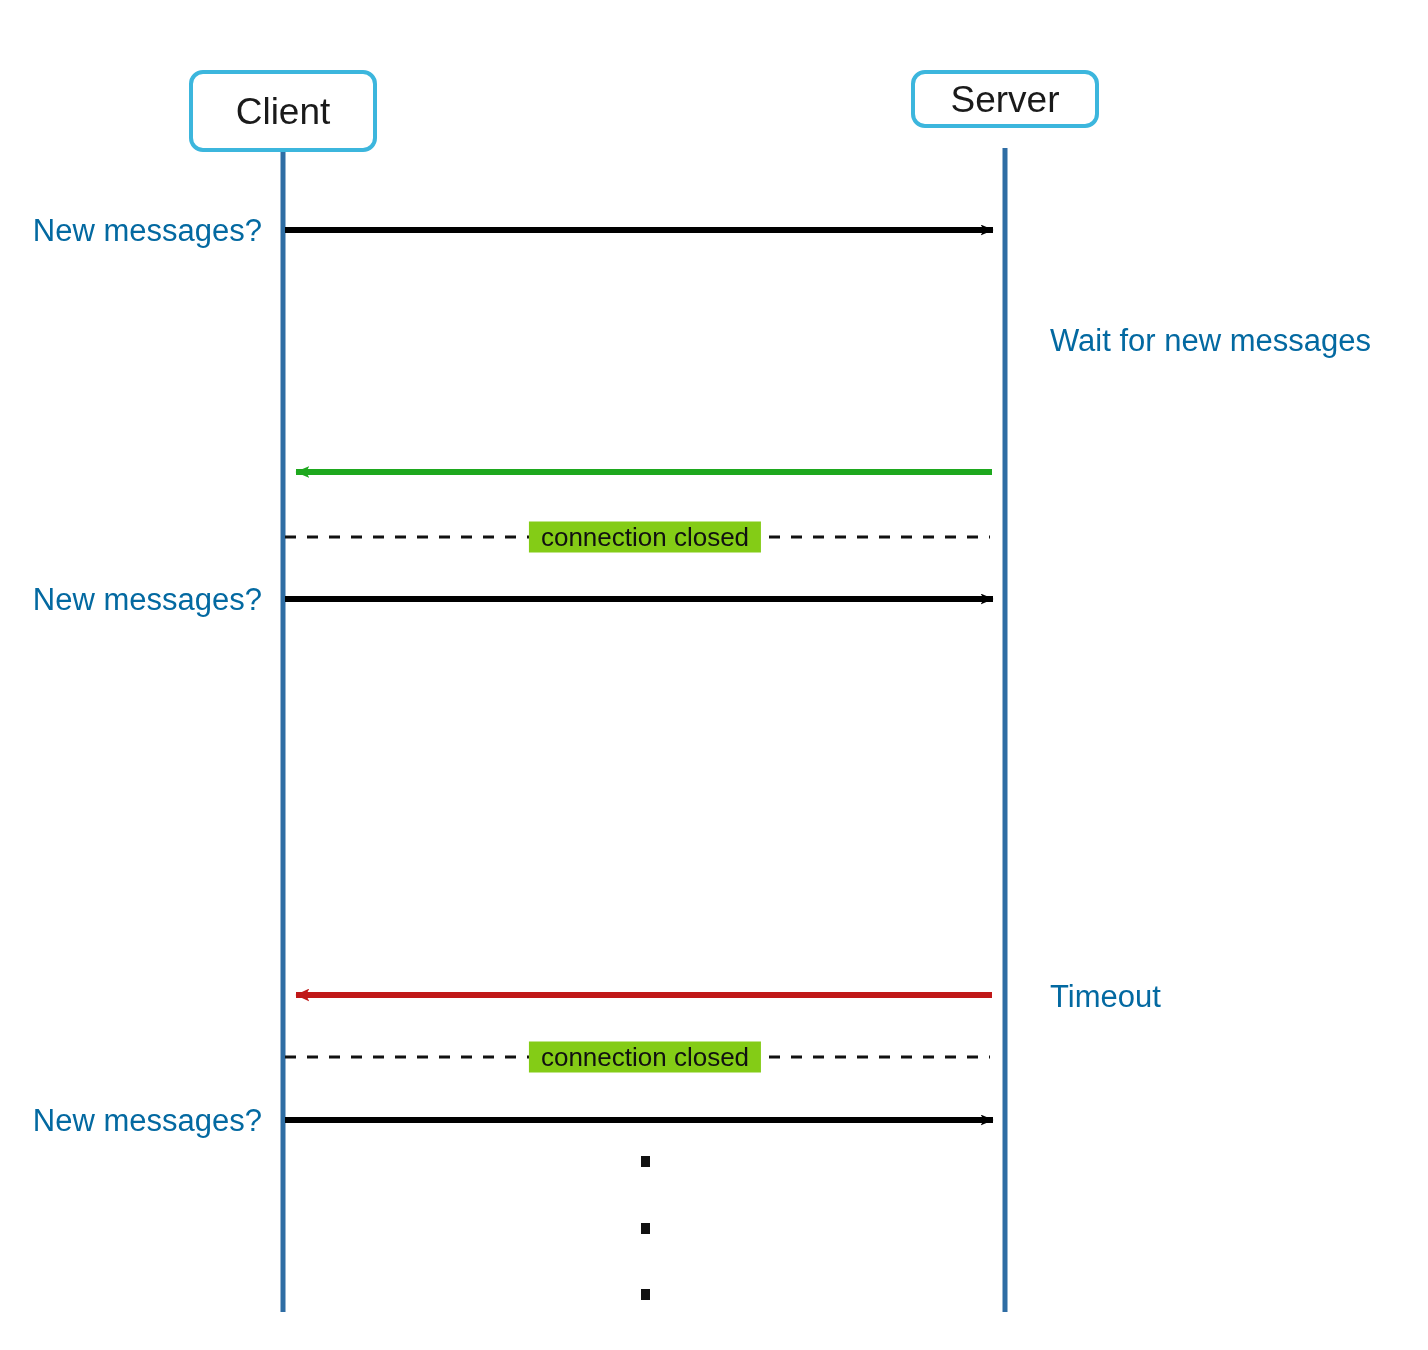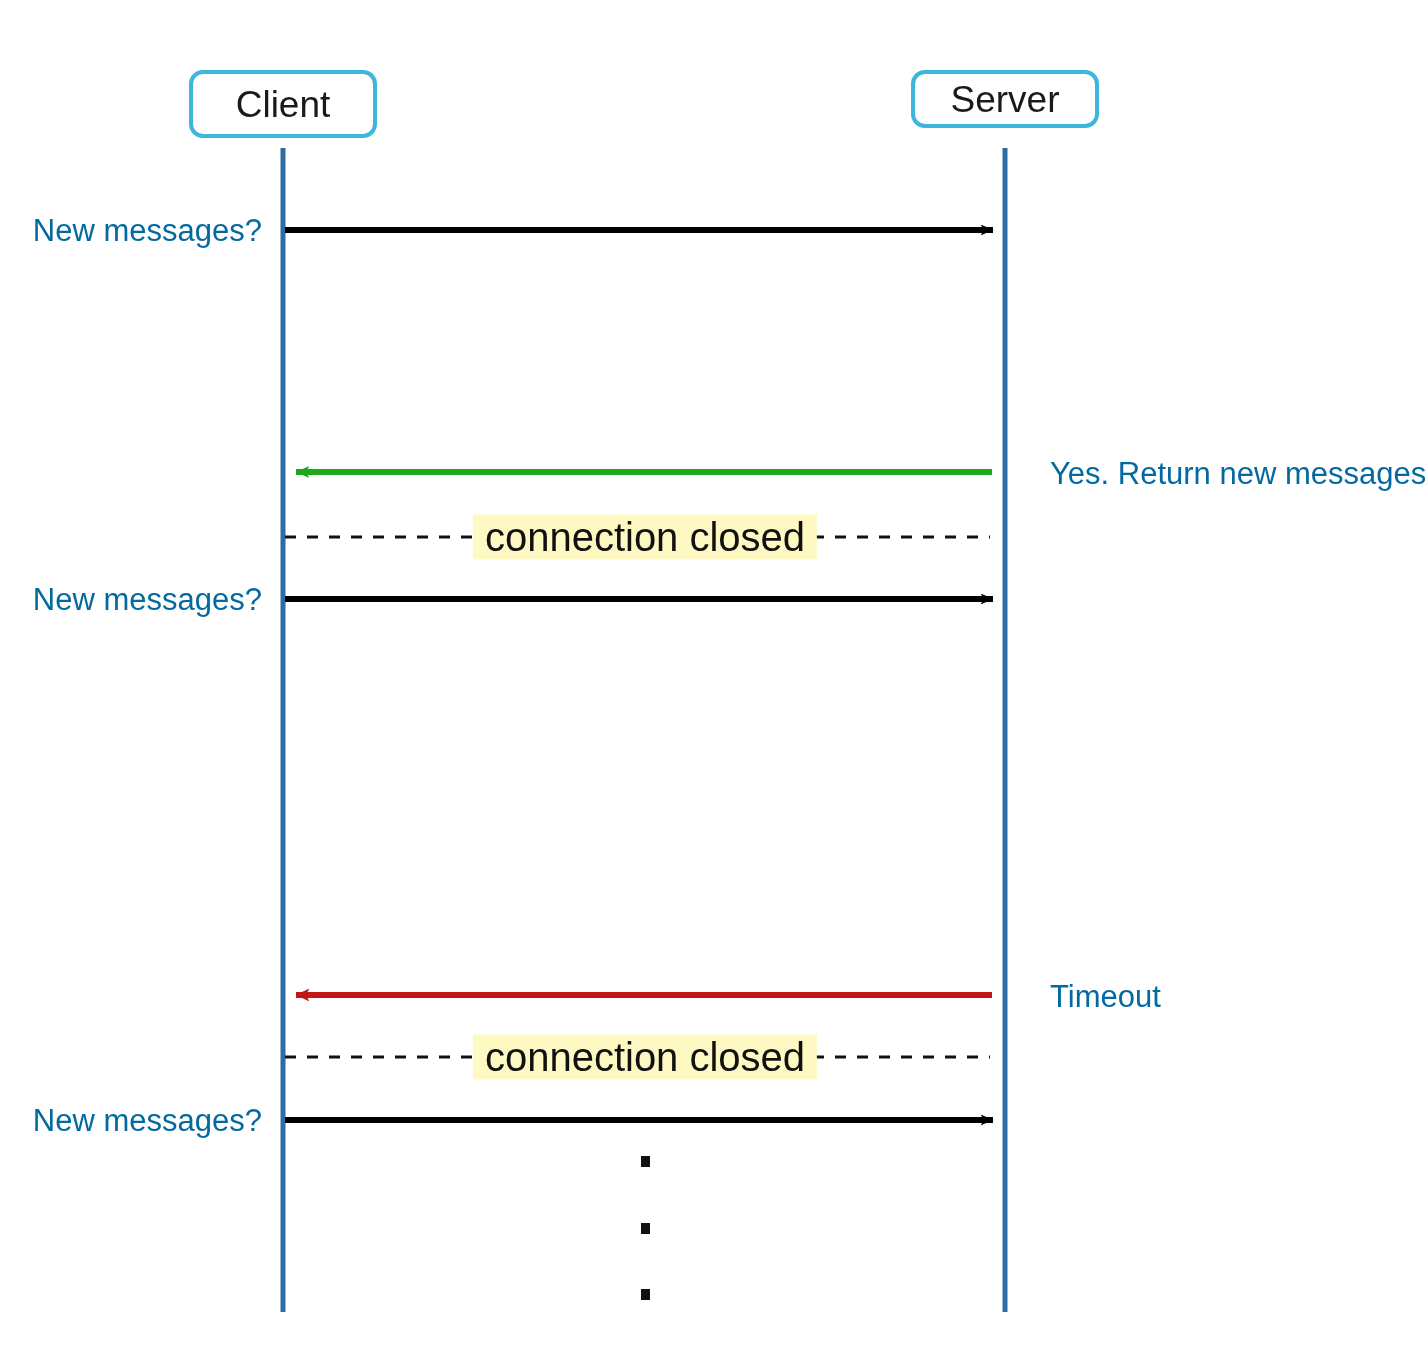--- a/index.html
+++ b/index.html
@@ -50,23 +50,23 @@
     z-index: 4;
   }
   .msg-label.left {
     text-align: right;
   }
   .msg-label.right {
     text-align: left;
   }
   .dashed-caption {
     position: absolute;
-    font-size: 40px;
+    font-size: 26px;
     color: #111111;
-    background: #fef9c3;
+    background: #84cc16;
     padding: 0 12px;
     white-space: nowrap;
     font-family: "Liberation Sans", sans-serif;
     z-index: 4;
     transform: translate(-50%, -50%);
   }
   .ellipsis-dot {
     position: absolute;
     width: 9px;
     height: 11px;
@@ -104,36 +104,36 @@
 
     <line x1="285" y1="599" x2="993" y2="599" stroke="#000000" stroke-width="6" marker-end="url(#ah-black)"></line>
 
     <line x1="992" y1="995" x2="296" y2="995" stroke="#c01818" stroke-width="6" marker-end="url(#ah-red)"></line>
 
     <line x1="285" y1="1057" x2="990" y2="1057" stroke="#111111" stroke-width="3" stroke-dasharray="11 11"></line>
 
     <line x1="285" y1="1120" x2="993" y2="1120" stroke="#000000" stroke-width="6" marker-end="url(#ah-black)"></line>
   </svg>
 
-  <div class="participant-box" style="left:189px; top:70px; width:188px; height:68px;">
+  <div class="participant-box" style="left:189px; top:70px; width:188px; height:82px;">
     <span class="participant-label">Client</span>
   </div>
 
   <div class="participant-box" style="left:911px; top:70px; width:188px; height:58px;">
     <span class="participant-label">Server</span>
   </div>
 
   <div class="msg-label left" style="right:1166px; top:213px;">New messages?</div>
 
   <div class="msg-label left" style="right:1166px; top:582px;">New messages?</div>
 
   <div class="msg-label left" style="right:1166px; top:1103px;">New messages?</div>
 
+  <div class="msg-label right" style="left:1050px; top:323px;">Wait for new messages</div>
 
-  <div class="msg-label right" style="left:1050px; top:456px;">Yes. Return new messages</div>
 
   <div class="msg-label right" style="left:1050px; top:979px;">Timeout</div>
 
   <div class="dashed-caption" style="left:645px; top:537px;">connection closed</div>
 
   <div class="dashed-caption" style="left:645px; top:1057px;">connection closed</div>
 
   <div class="ellipsis-dot" style="left:641px; top:1156px;"></div>
   <div class="ellipsis-dot" style="left:641px; top:1223px;"></div>
   <div class="ellipsis-dot" style="left:641px; top:1289px;"></div>

